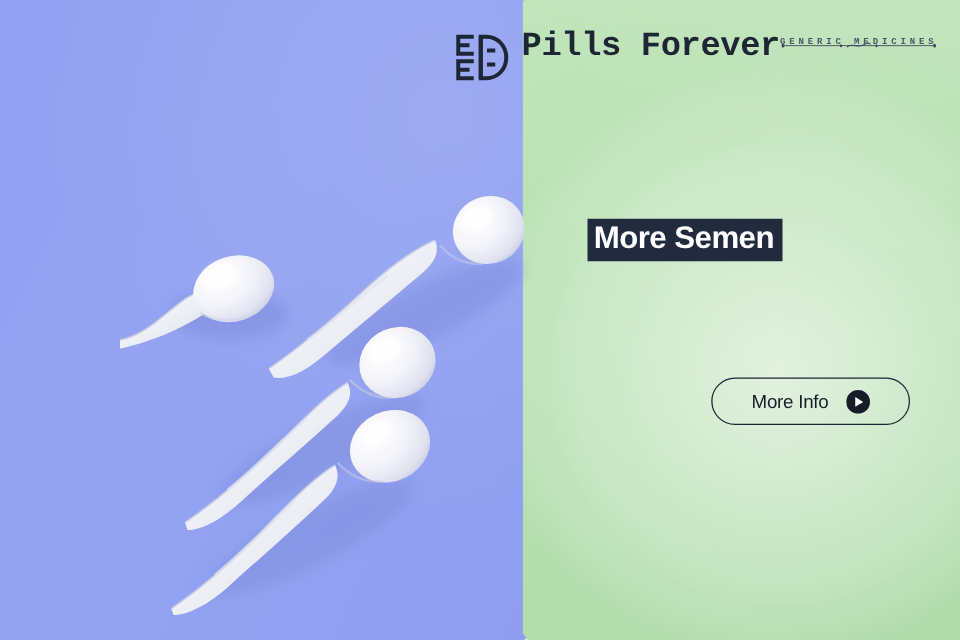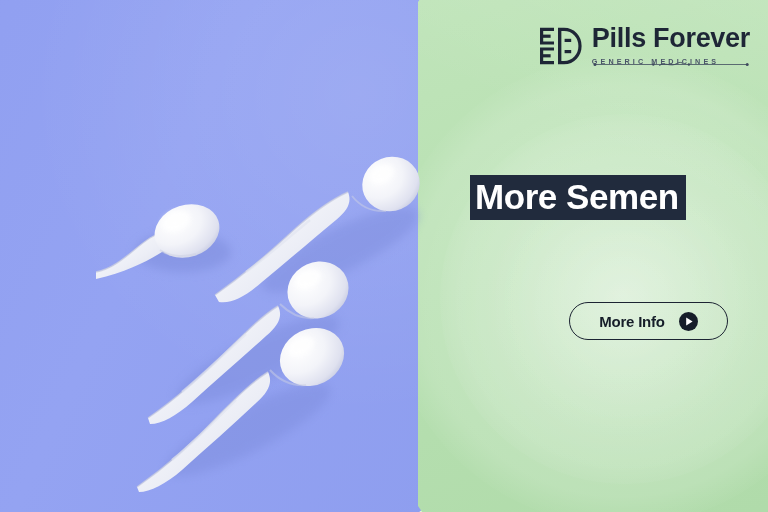--- a/index.html
+++ b/index.html
@@ -65,21 +65,21 @@
   
   .sperm-layer{
     position:absolute; left:0; top:0; width:768px; height:512px;
   }
   
   .logo{
     position:absolute; right:18px; top:24px;
     display:flex; align-items:flex-start; gap:9px;
   }
   .logo-mark{ width:46px; height:40px; display:block; margin-top:2px; }
-  .logo-text{ display:flex; flex-direction:column; }
+  .logo-text{ display:flex; flex-direction:row;font-family:Liberation Mono, monospace; }
   .logo-name{
     font-size:27px; font-weight:bold; color:#1e2636;
     letter-spacing:-.3px; line-height:1.05; white-space:nowrap;
   }
   .logo-tag-wrap{ position:relative; height:14px; margin-top:3px; }
   .logo-tagline{
     font-size:7.2px; font-weight:bold; color:#4a5568;
     letter-spacing:3.1px; white-space:nowrap;
     position:relative; z-index:2; line-height:14px;
     text-align:left; width:100%;
@@ -89,35 +89,35 @@
   .headline{
     position:absolute; left:470px; top:170px; width:268px;
   }
   .headline-l1{
     font-size:26.5px; font-weight:bold; color:#212b3d;
     letter-spacing:-.45px; line-height:1.12; white-space:nowrap;
   }
   .headline-l2-wrap{ margin-top:5px; display:inline-block; }
   .headline-l2{
     display:inline-block;
-    font-size:35px; font-weight:bold; color:#ffffff;
+    font-size:25px; font-weight:bold; color:#ffffff;
     letter-spacing:-.45px; line-height:1.18; white-space:nowrap;
     background:#212b3d; padding:1px 7px 3px 5px;
   }
   
   .cta{
     position:absolute; left:569px; top:302px;
     width:159px; height:38px;
     border:1.8px solid #1c2433; border-radius:19px;
     background:transparent; cursor:pointer;
     display:flex; align-items:center; justify-content:center; gap:14px;
     padding:0 14px;
   }
   .cta-label{
-    font-size:15px; font-weight:bold; color:#161d29;
+    font-size:15px; font-weight:normal; color:#161d29;
     letter-spacing:-.2px; white-space:nowrap;
   }
   .cta-icon{ width:19px; height:19px; display:block; flex:0 0 19px; }
 </style>
 </head>
 <body>
 
 <div class="banner">
 
   <div class="bg-base"></div>

